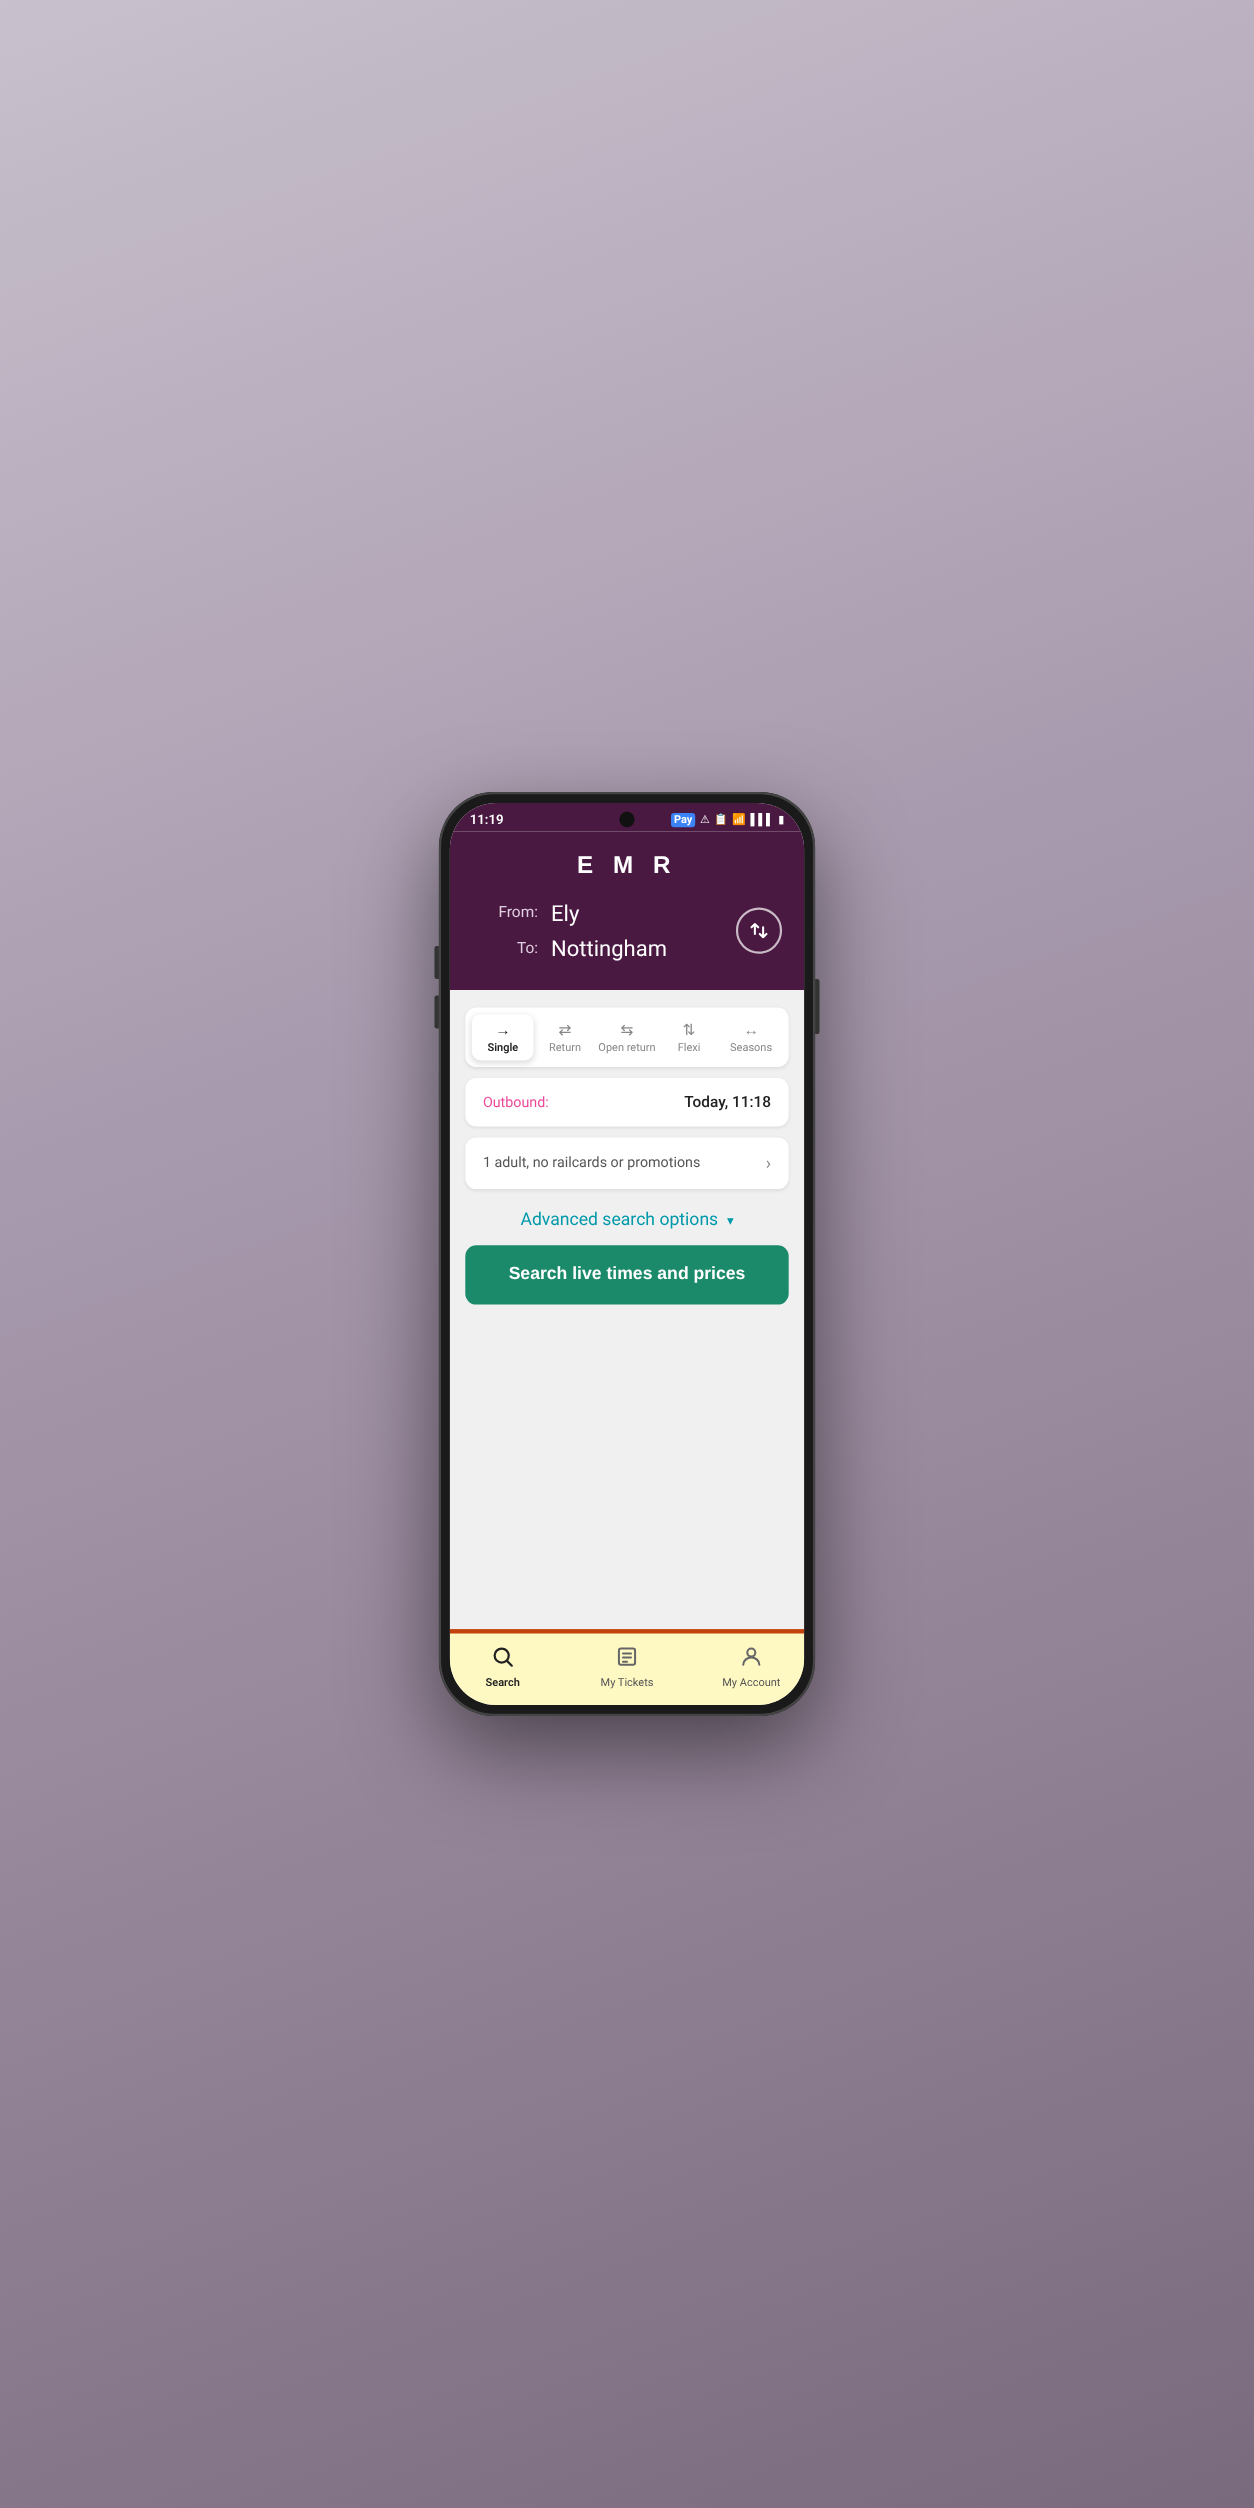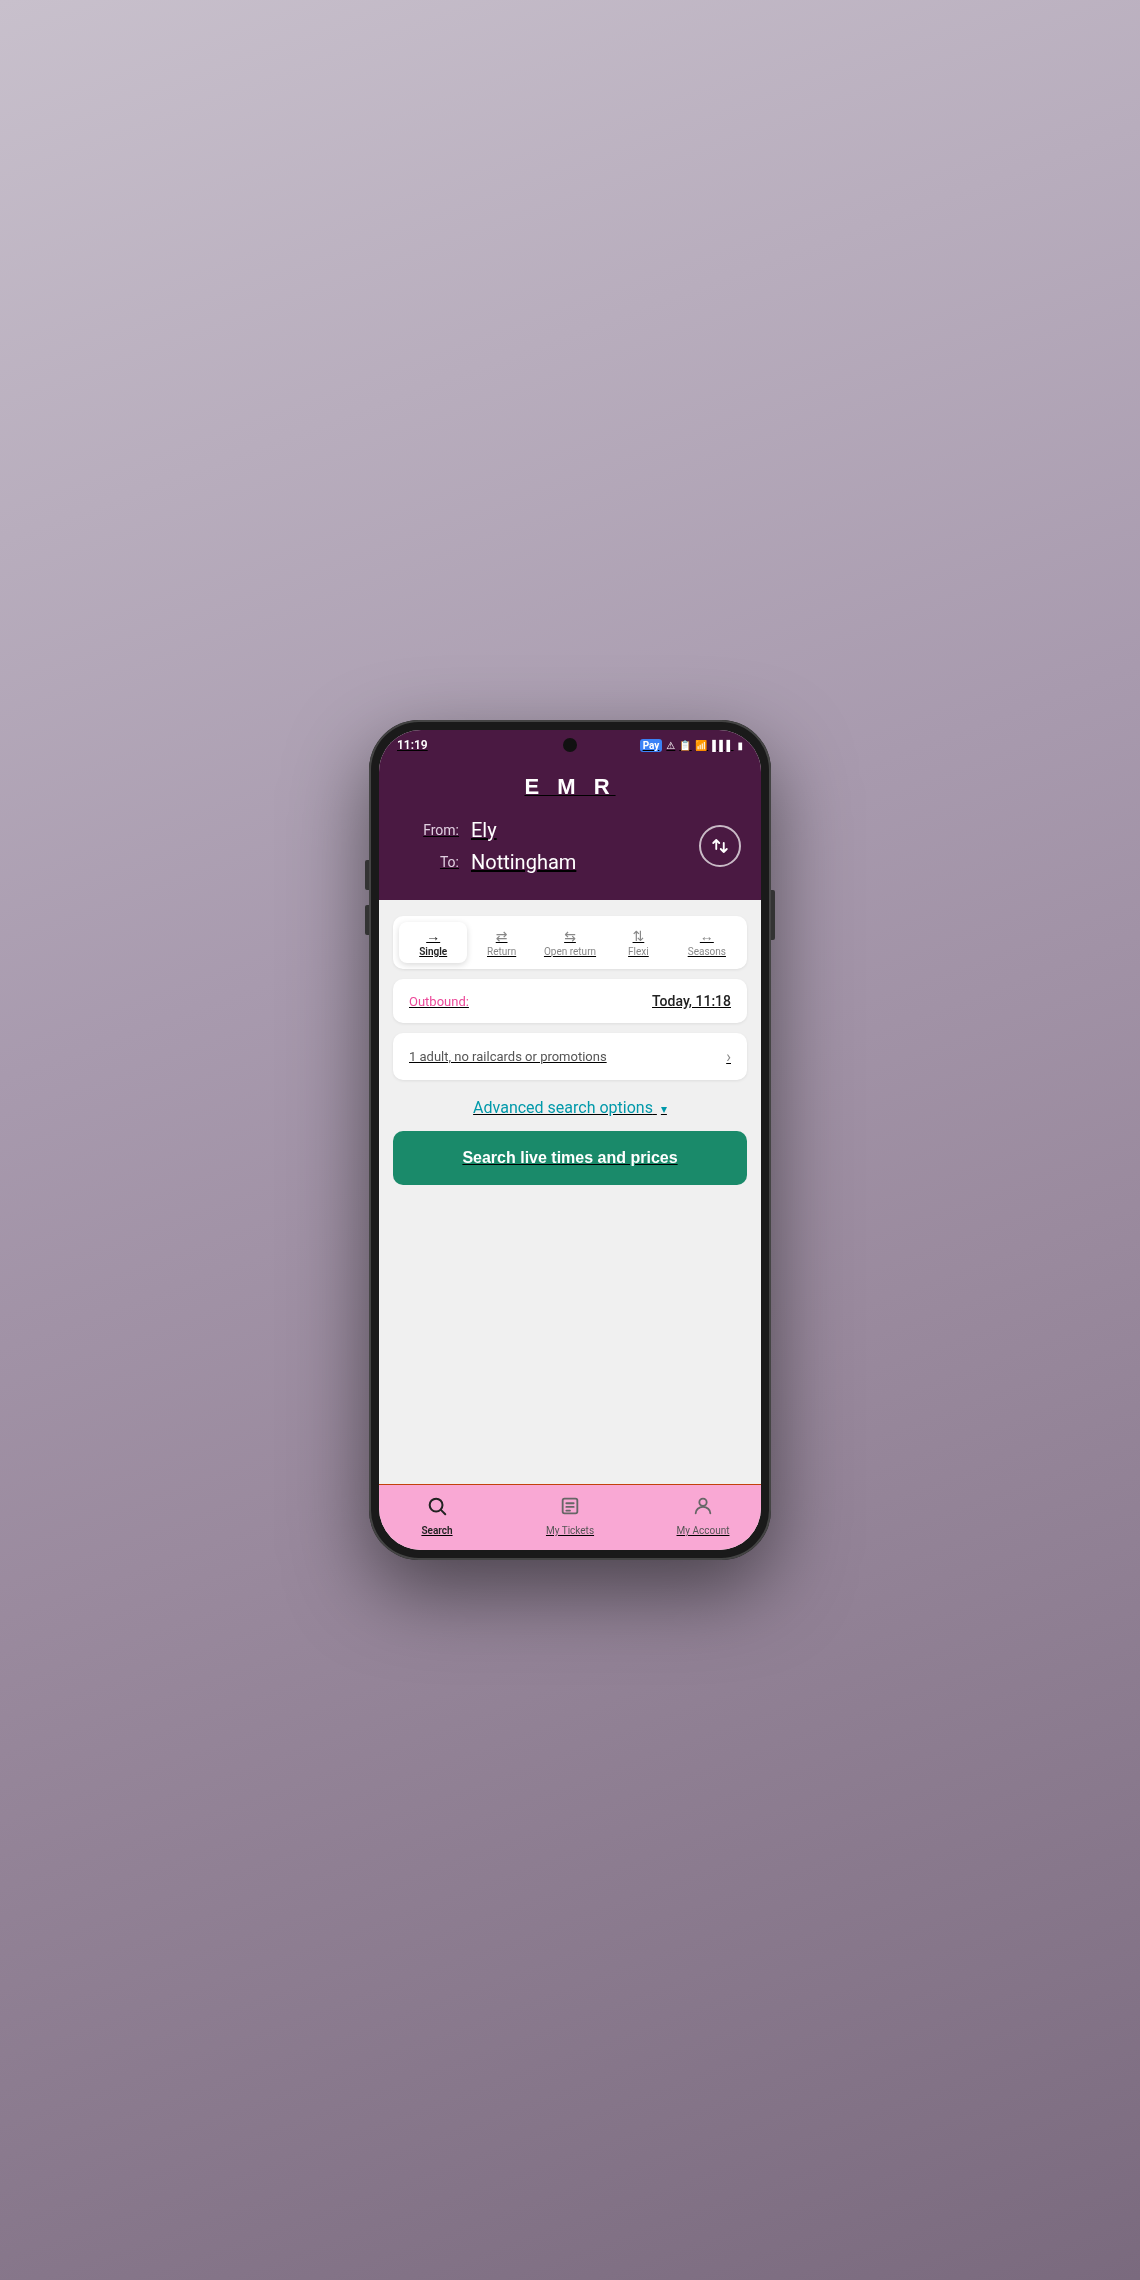--- a/index.html
+++ b/index.html
@@ -7,28 +7,27 @@
     body {
       background: linear-gradient(160deg, #c8c0cc 0%, #a89aae 40%, #9a8a9e 60%, #7a6a7e 100%);
       display: flex;
       justify-content: center;
       align-items: center;
       min-height: 100vh;
       font-family: 'Roboto', Arial, sans-serif;
     }
 
     .phone-outer {
-      width: 402px;
+      width: 342px;
       height: 840px;
       background: #1a1a1a;
       border-radius: 50px;
       padding: 10px;
       box-shadow: 0 30px 80px rgba(0,0,0,0.5), inset 0 0 0 2px #444;
       position: relative;
-      text-decoration: underline;
     }
 
     .phone-inner {
       width: 100%;
       height: 100%;
       border-radius: 42px;
       overflow: hidden;
       display: flex;
       flex-direction: column;
       background: #f0f0f0;
@@ -265,26 +264,26 @@
       margin-bottom: 16px;
     }
 
     
     .content-spacer {
       flex: 1;
     }
 
     
     .bottom-nav {
-      background: #f9a8d4;
+      background: #fef9c3;
       display: flex;
       justify-content: space-around;
       align-items: center;
       padding: 10px 0 14px;
-      border-top: 1px solid #c2410c;
+      border-top: 4px solid #c2410c;
       flex-shrink: 0;
       gap: 17px;
     }
 
     .nav-item {
       display: flex;
       flex-direction: column;
       align-items: center;
       gap: 3px;
       cursor: pointer;

